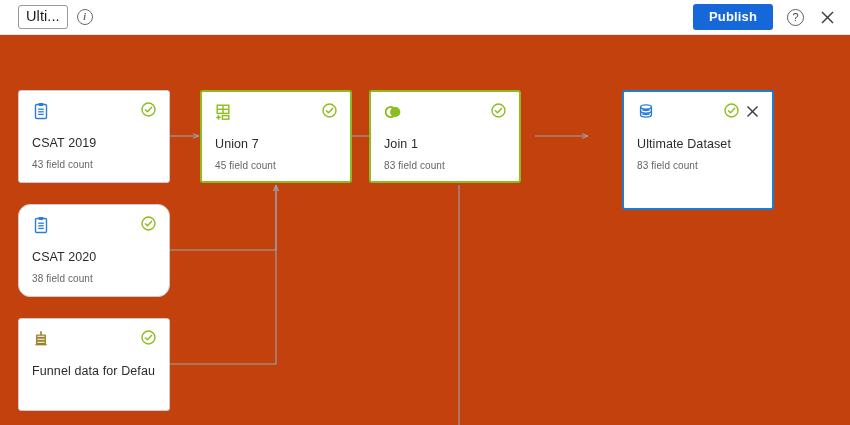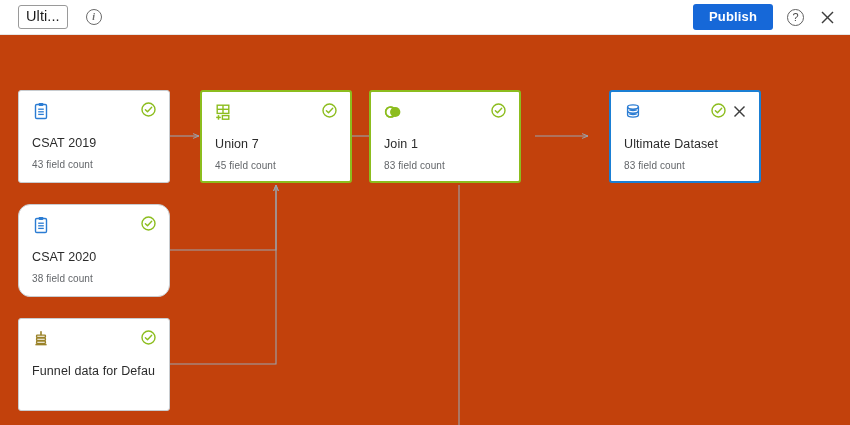--- a/index.html
+++ b/index.html
@@ -24,21 +24,21 @@
     background: #ffffff;
     border-bottom: 1px solid #e6e6e6;
     display: flex;
     align-items: center;
     padding: 0 14px 0 18px;
     box-sizing: border-box;
   }
   .header-left {
     display: flex;
     align-items: center;
-    gap: 18px;
+    gap: 9px;
   }
   .title-box {
     border: 1px solid #9a9a9a;
     border-radius: 3px;
     background: #ffffff;
     font-size: 14.5px;
     color: #1a1a1a;
     padding: 3px 7px 4px 7px;
     line-height: 15px;
     min-width: 46px;
@@ -271,21 +271,21 @@
           <div class="node-top-right">
             <span class="node-check"><svg width="15" height="15" viewBox="0 0 15 15" aria-hidden="true">
             <circle cx="7.5" cy="7.5" r="6.5" fill="none" stroke="#8cbd1e" stroke-width="1.4"></circle>
             <path d="M4.4 7.7 L6.5 9.8 L10.7 5.3" fill="none" stroke="#8cbd1e" stroke-width="1.4" stroke-linecap="round" stroke-linejoin="round"></path>
           </svg></span>
           </div>
         </div>
         <div class="node-title">Join 1</div>
         <div class="node-sub">83 field count</div>
       </div>
-      <div class="node is-selected" style="left: 609px; top: 55px; width: 152px; height: 93px;">
+      <div class="node is-selected" style="left: 622px; top: 55px; width: 152px; height: 120px;">
         <div class="node-top">
           <span class="node-icon"><svg width="18" height="18" viewBox="0 0 18 18" aria-hidden="true">
               <ellipse cx="9" cy="4" rx="5.4" ry="2.1" fill="none" stroke="#2b7cd3" stroke-width="1.4"></ellipse>
          <path d="M3.6 4 v4 a5.4 2.1 0 0 0 10.8 0 v-4" fill="none" stroke="#2b7cd3" stroke-width="1.4"></path>
          <path d="M3.6 8 v4 a5.4 2.1 0 0 0 10.8 0 v-4" fill="none" stroke="#2b7cd3" stroke-width="1.4"></path>
          <ellipse cx="9" cy="7.1" rx="4" ry="1.1" fill="#2b7cd3"></ellipse>
          <ellipse cx="9" cy="11.1" rx="4" ry="1.1" fill="#2b7cd3"></ellipse>
         </svg></span>
           <div class="node-top-right">
             <span class="node-check"><svg width="15" height="15" viewBox="0 0 15 15" aria-hidden="true">

